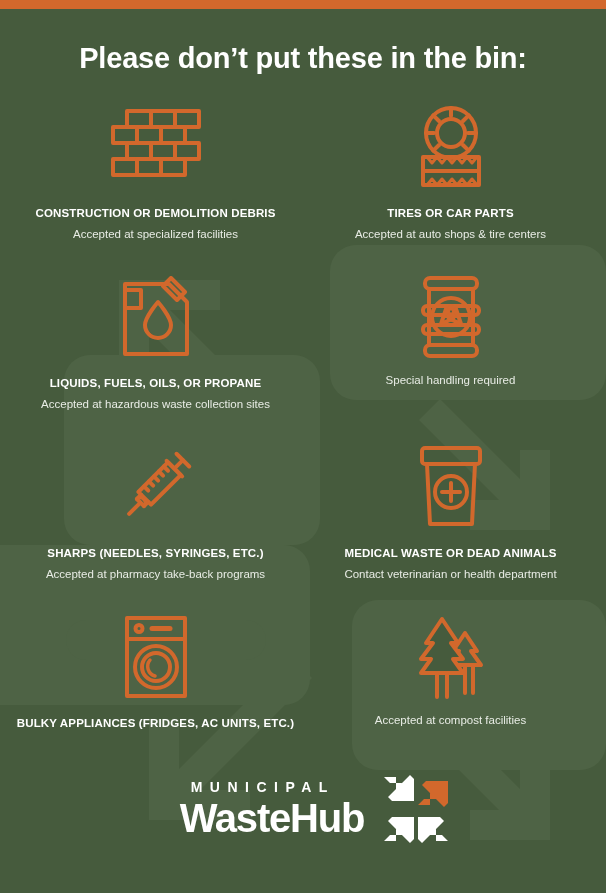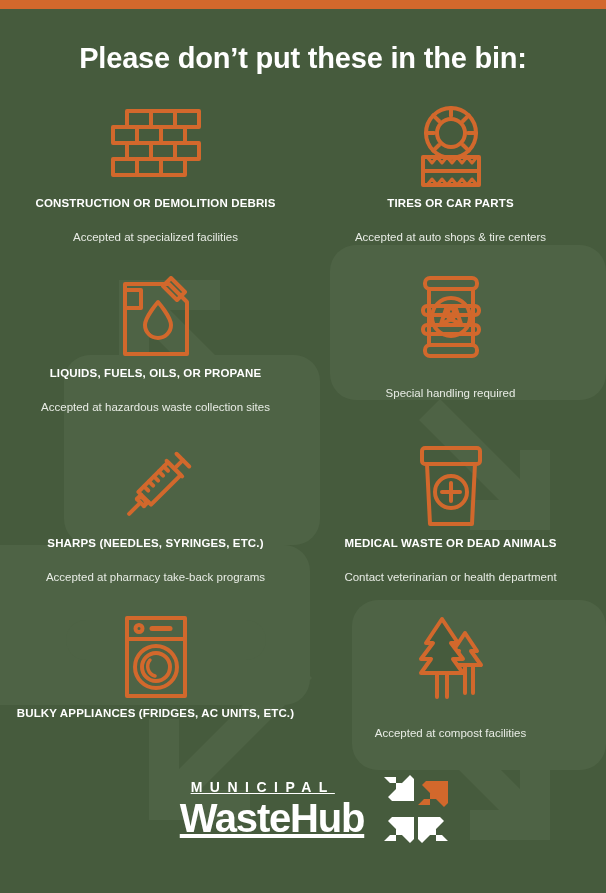--- a/index.html
+++ b/index.html
@@ -74,42 +74,41 @@
   }
   .icon-wrap svg { display:block; }
 
   .item-title {
     font-size:11.5px;
     font-weight:bold;
     letter-spacing:0.15px;
     text-align:center;
     color:#ffffff;
     line-height:1.2;
-    margin-top:0;
+    margin-top:10px;
     white-space:nowrap;
   }
   .item-sub {
     font-size:11.5px;
     font-weight:normal;
     text-align:center;
     color:#e8ece5;
     line-height:1.3;
-    margin-top:19px;
+    margin-top:6px;
     white-space:nowrap;
   }
 
   
   .footer {
     margin-top:auto;
     display:flex;
     align-items:center;
     justify-content:center;
     gap:16px;
     padding-bottom:22px;
-    text-decoration:underline;
   }
   .wordmark {
     display:flex;
     flex-direction:column;
     align-items:center;
     line-height:1;
   }
   .wordmark-top {
     font-size:14px;
     font-weight:bold;

